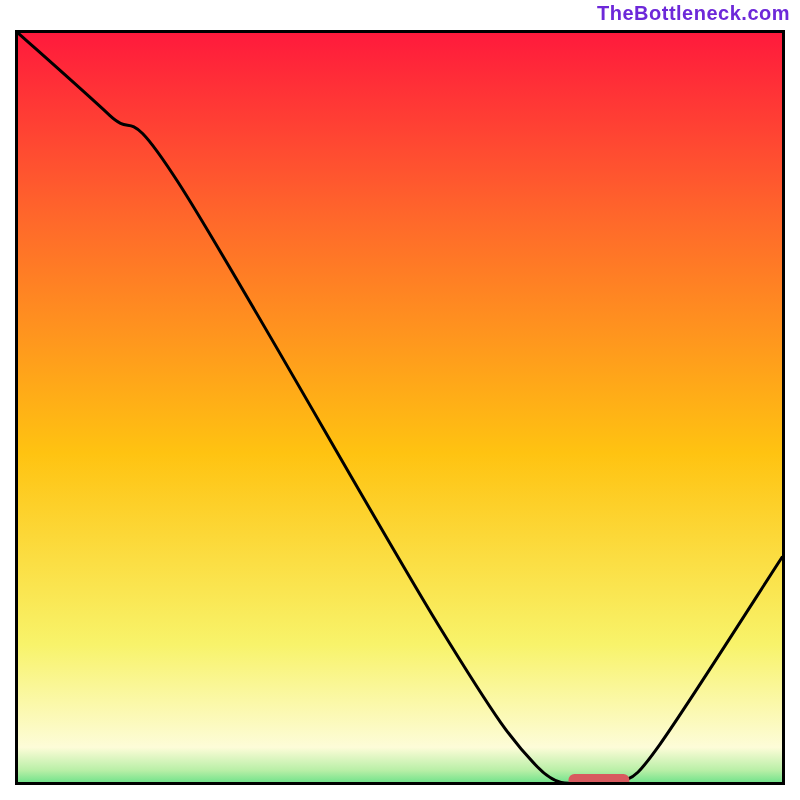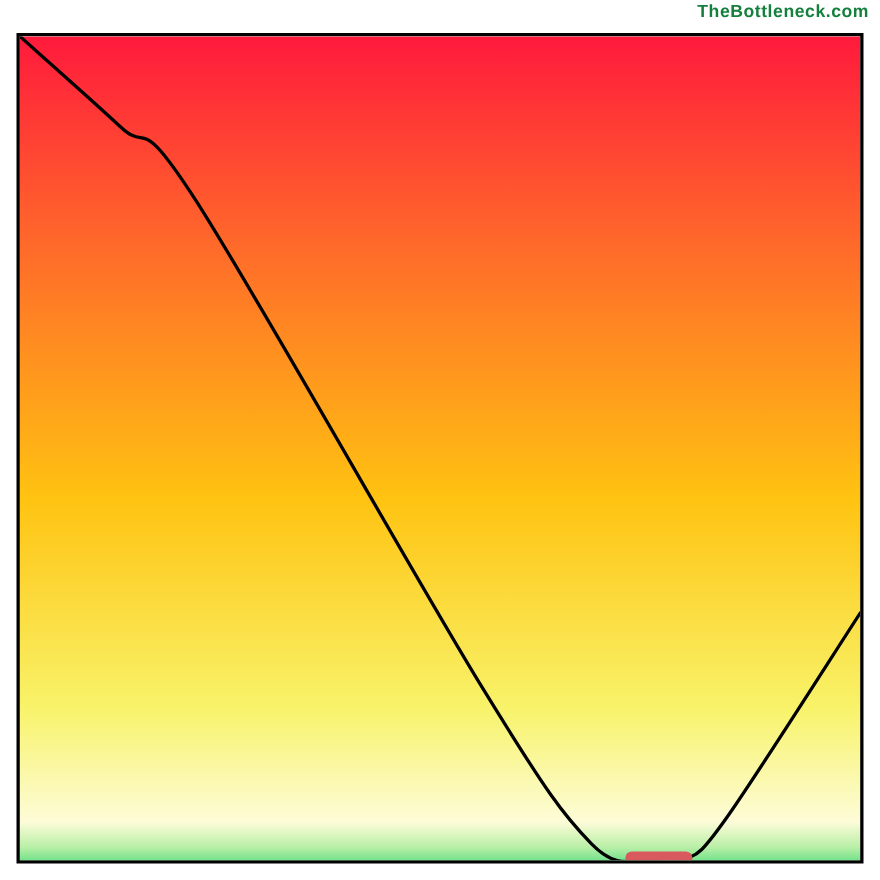--- a/index.html
+++ b/index.html
@@ -13,23 +13,23 @@
   .canvas {
     position: relative;
     width: 800px;
     height: 800px;
   }
   .watermark {
     position: absolute;
     top: 2px;
     right: 10px;
     font-family: Arial, Helvetica, sans-serif;
-    font-size: 16px;
+    font-size: 20px;
     font-weight: 600;
-    color: #15803d;
+    color: #6d28d9;
     letter-spacing: 0.5px;
   }
   .plot-area {
     position: absolute;
     top: 30px;
     left: 15px;
     right: 15px;
     bottom: 15px;
     border: 3px solid #000;
     box-sizing: border-box;

